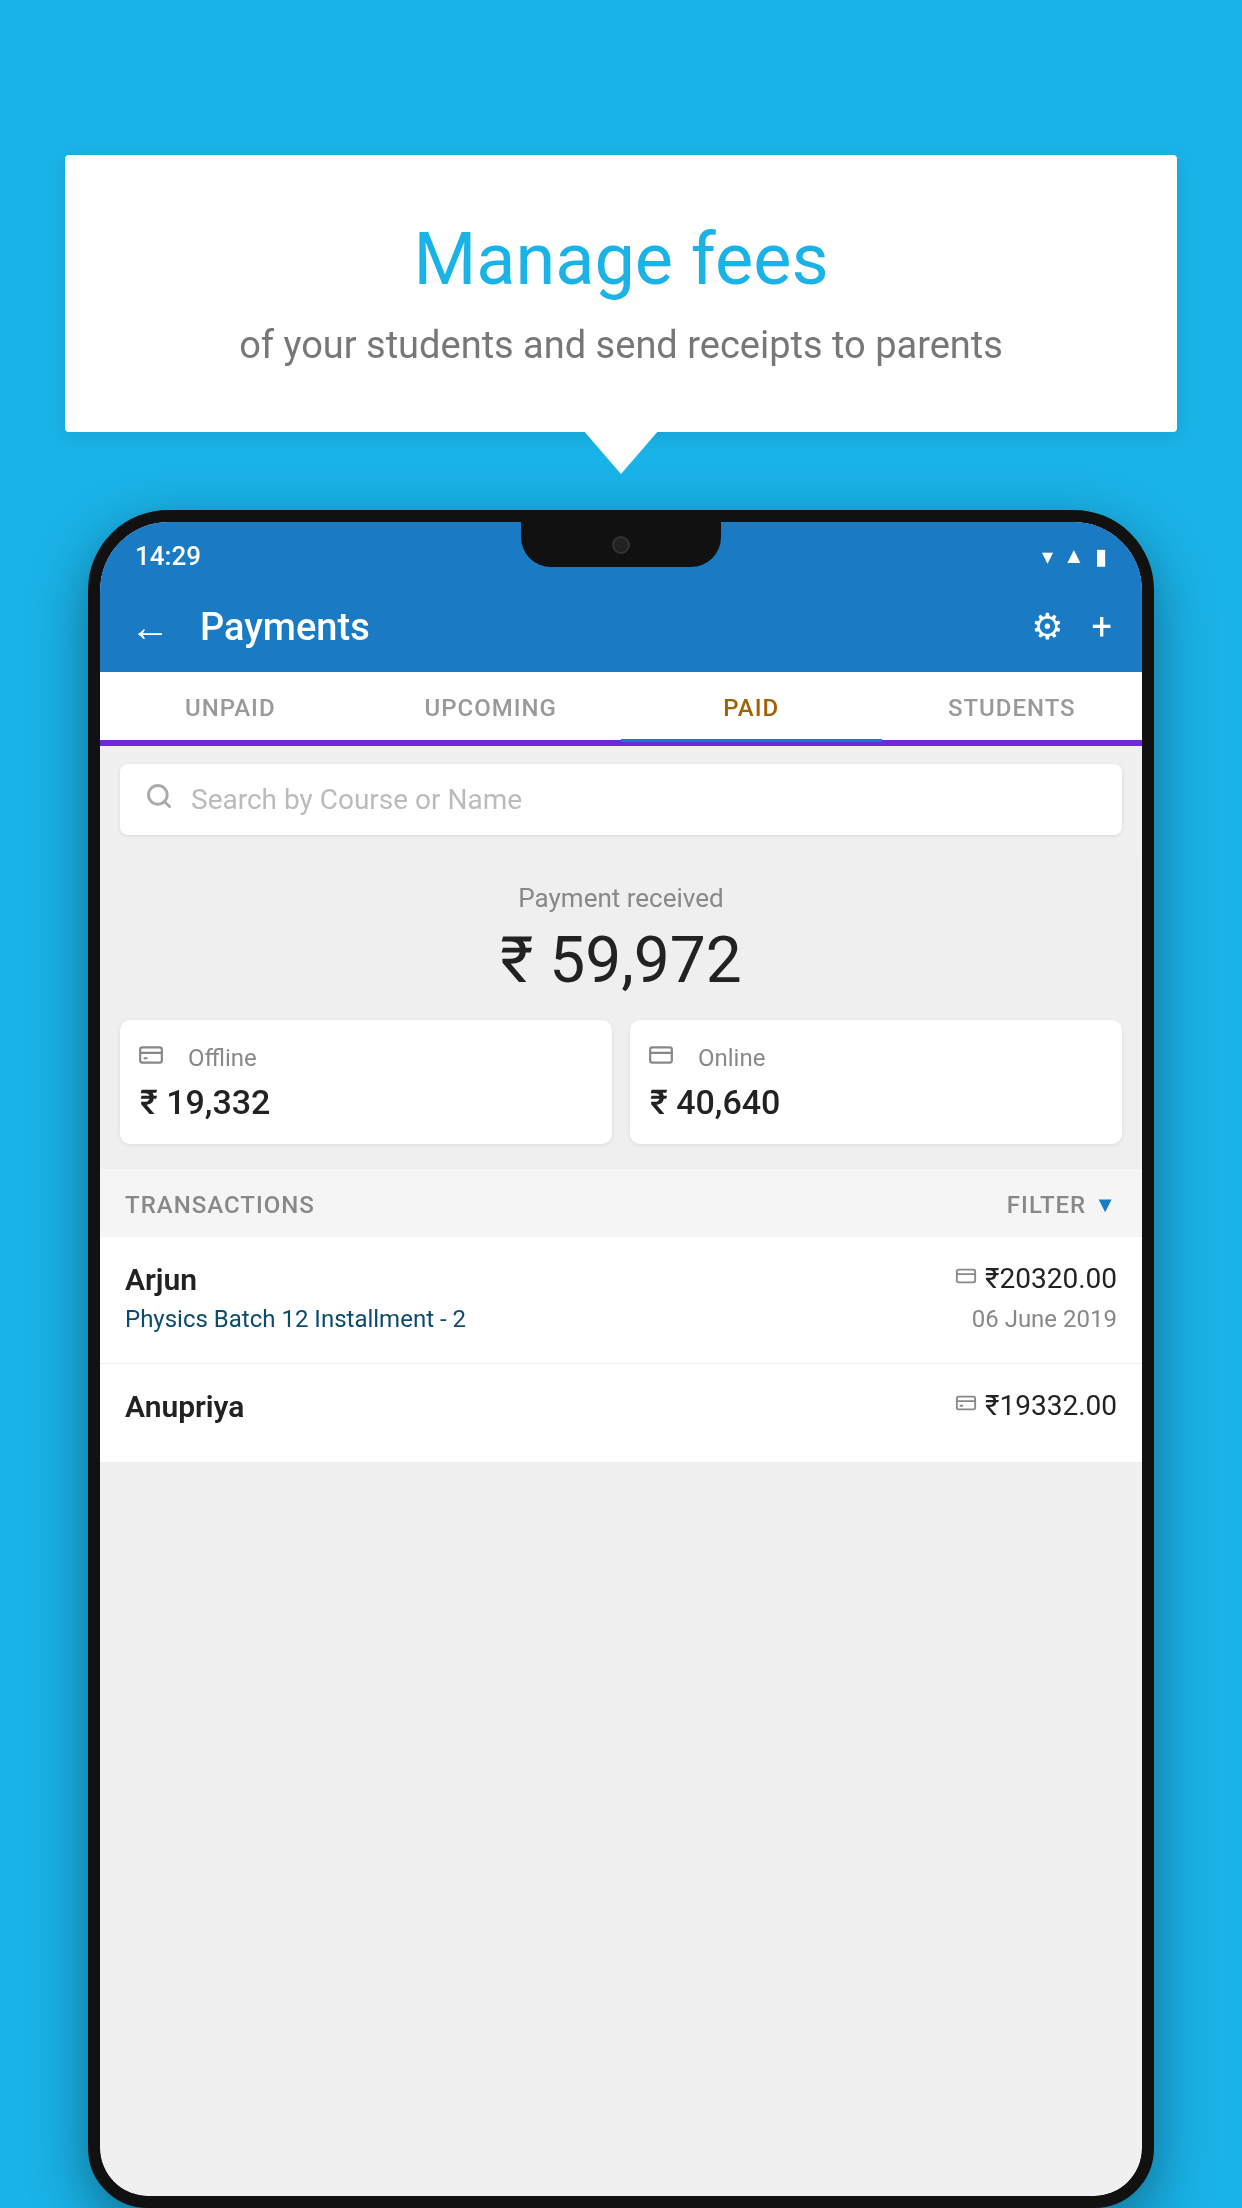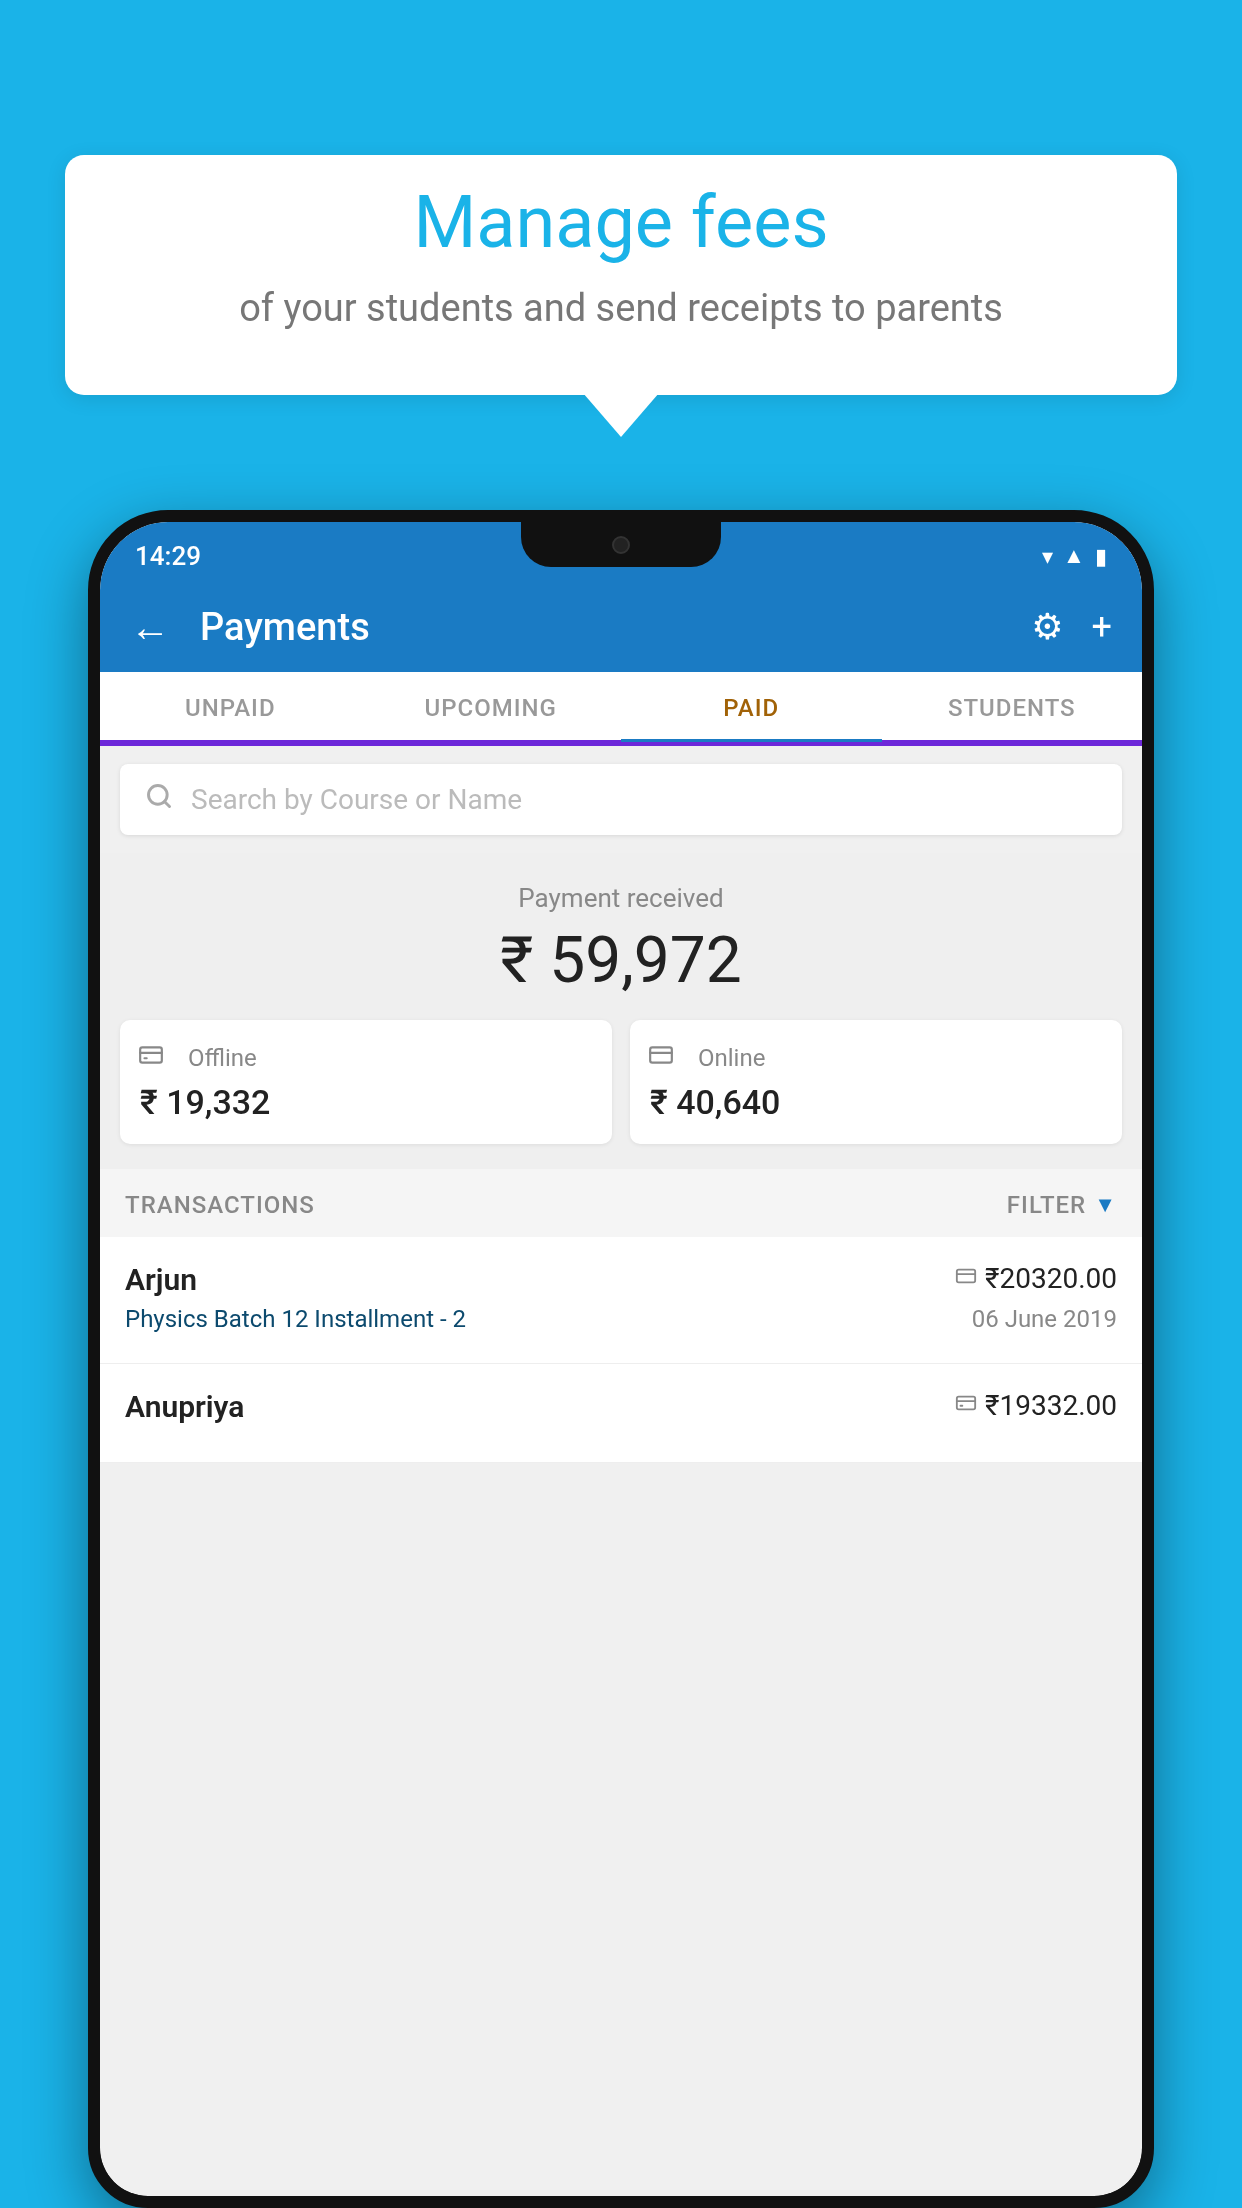--- a/index.html
+++ b/index.html
@@ -14,22 +14,22 @@
 
     
     .speech-bubble-container {
       position: absolute;
       top: 155px;
       left: 65px;
       right: 65px;
     }
     .speech-bubble {
       background: white;
-      border-radius: 19px;
-      padding: 28px 60px 60px;
+      border-radius: 4px;
+      padding: 65px 60px 60px;
       text-align: center;
       box-shadow: 0 4px 20px rgba(0,0,0,0.1);
       position: relative;
     }
     .speech-bubble::after {
       content: '';
       position: absolute;
       bottom: -42px;
       left: 50%;
       transform: translateX(-50%);

